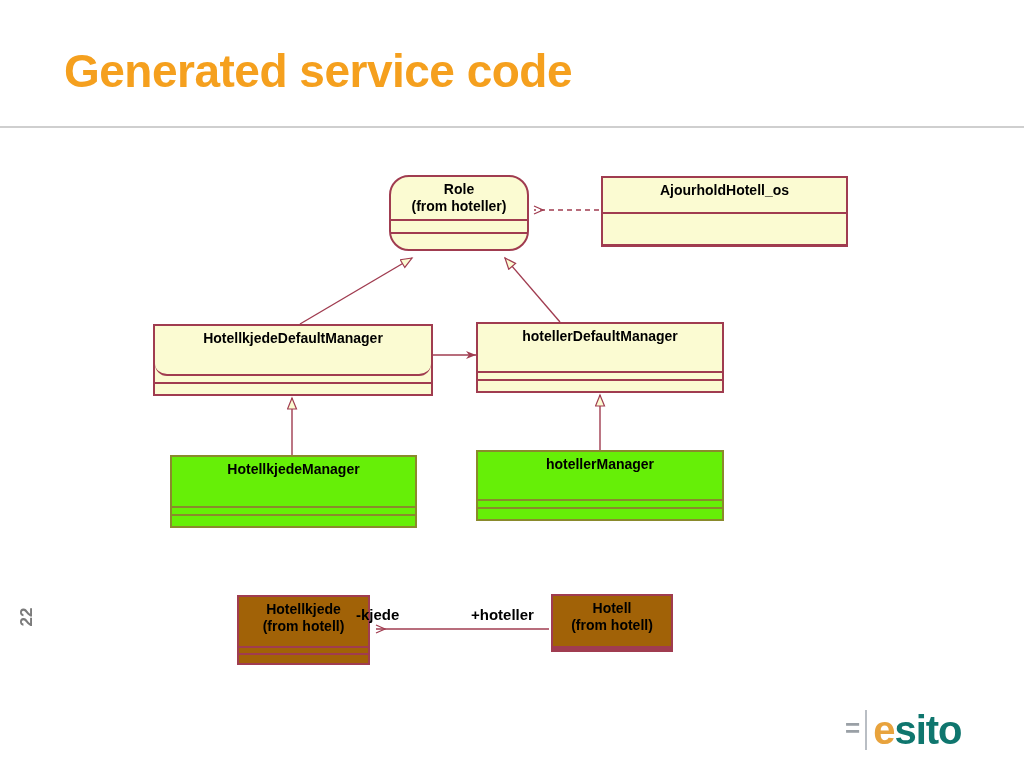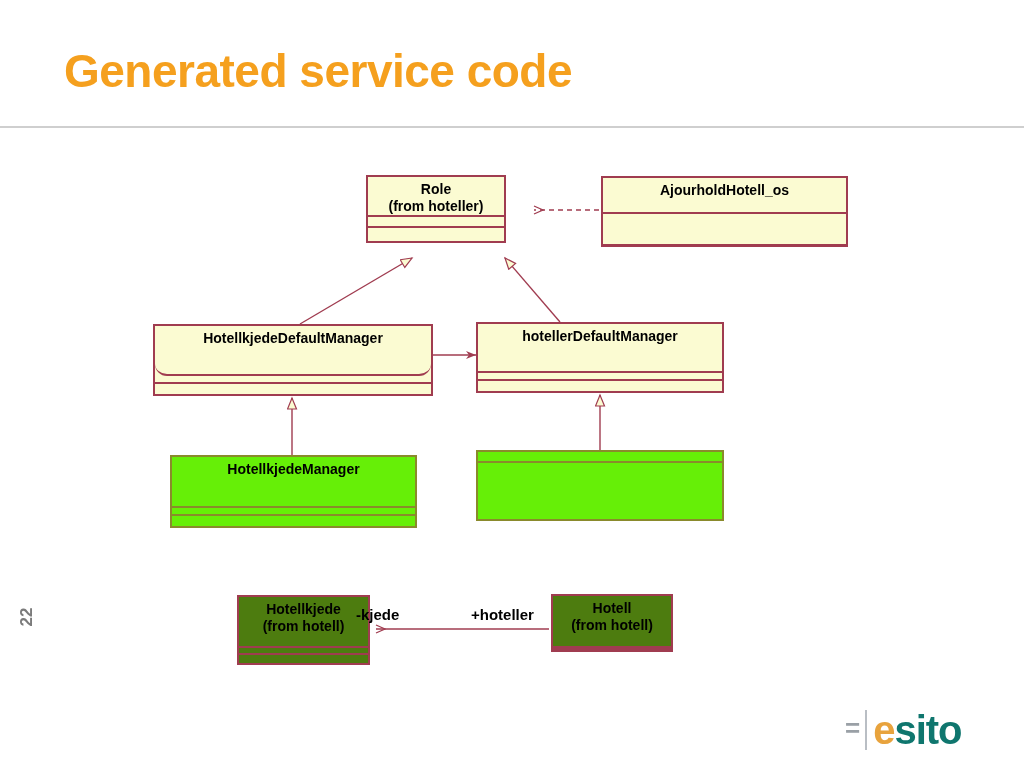--- a/index.html
+++ b/index.html
@@ -145,21 +145,21 @@
   
   .uml-green {
     background: #66ef07;
     border-color: #8a8a2c;
   }
   .uml-green .name-compartment,
   .uml-green .attr-compartment { border-bottom-color: #8a8a2c; }
 
   
   .uml-cyan {
-    background: #4d7c0f;
+    background: #a16207;
     border-color: #a03c50;
   }
   .uml-cyan .name-compartment,
   .uml-cyan .attr-compartment { border-bottom-color: #a03c50; }
 
   
   .edge-label {
     position: absolute;
     font-size: 15px;
     font-weight: bold;
@@ -206,21 +206,21 @@
     
     <line x1="292" y1="315" x2="292" y2="258" stroke="#a03c50" stroke-width="1.4" marker-end="url(#tri-hollow)"></line>
 
     
     <line x1="600" y1="310" x2="600" y2="255" stroke="#a03c50" stroke-width="1.4" marker-end="url(#tri-hollow)"></line>
 
      Hotellkjede --&gt;
     <line x1="549" y1="489" x2="376" y2="489" stroke="#a03c50" stroke-width="1.6" marker-end="url(#arrow-open)"></line>
   </svg>
 
-  <div class="uml-class uml-yellow" style="left:366px; top:35px; width:140px; height:68px;">
+  <div class="uml-class uml-yellow" style="left:389px; top:35px; width:140px; height:76px;border-radius:20px;">
     <div class="name-compartment">
       <div class="cls-name">Role</div>
       <div class="cls-pkg">(from hoteller)</div>
     </div>
     <div class="attr-compartment"></div>
     <div class="op-compartment"></div>
   </div>
 
   <div class="uml-class uml-yellow" style="left:601px; top:36px; width:247px; height:71px;gap:30px;">
     <div class="name-compartment" style="height:30px; flex:0 0 30px;">
@@ -248,20 +248,23 @@
 
   <div class="uml-class uml-yellow" style="left:476px; top:182px; width:248px; height:71px;">
     <div class="name-compartment" style="height:43px; flex:0 0 43px;">
       <div class="cls-name">hotellerDefaultManager</div>
     </div>
     <div class="attr-compartment" style="height:9px;"></div>
     <div class="op-compartment" style="height:15px;"></div>
   </div>
 
   <div class="uml-class uml-green" style="left:476px; top:310px; width:248px; height:71px;">
+    <div class="name-compartment" style="height:43px; flex:0 0 43px;">
+      <div class="cls-name">hotellerManager</div>
+    </div>
     <div class="attr-compartment" style="height:9px;"></div>
     <div class="op-compartment" style="height:15px;"></div>
   </div>
 
   <div class="uml-class uml-cyan" style="left:237px; top:455px; width:133px; height:70px;">
     <div class="name-compartment" style="height:45px; flex:0 0 45px;">
       <div class="cls-name">Hotellkjede</div>
       <div class="cls-pkg">(from hotell)</div>
     </div>
     <div class="attr-compartment" style="height:8px;"></div>

